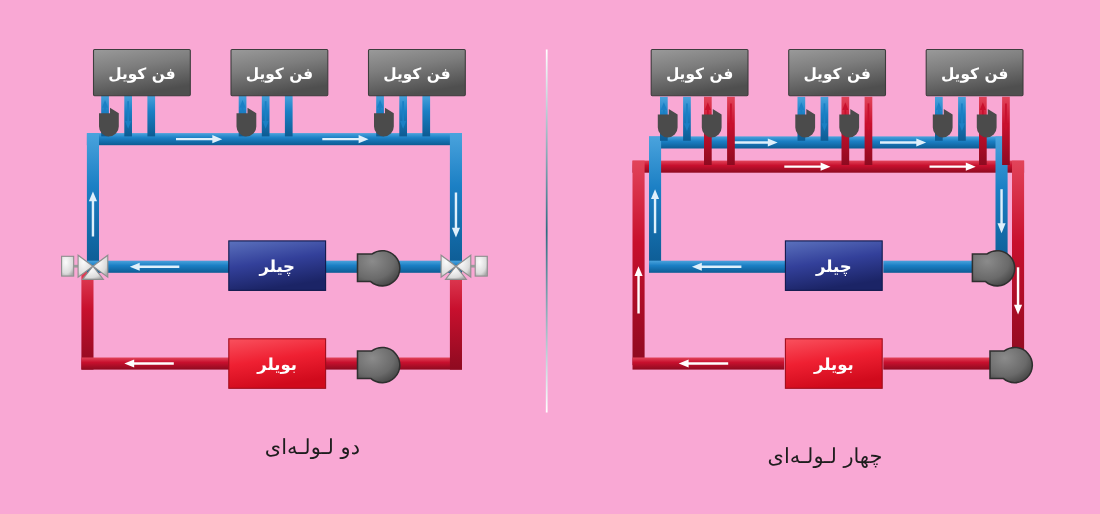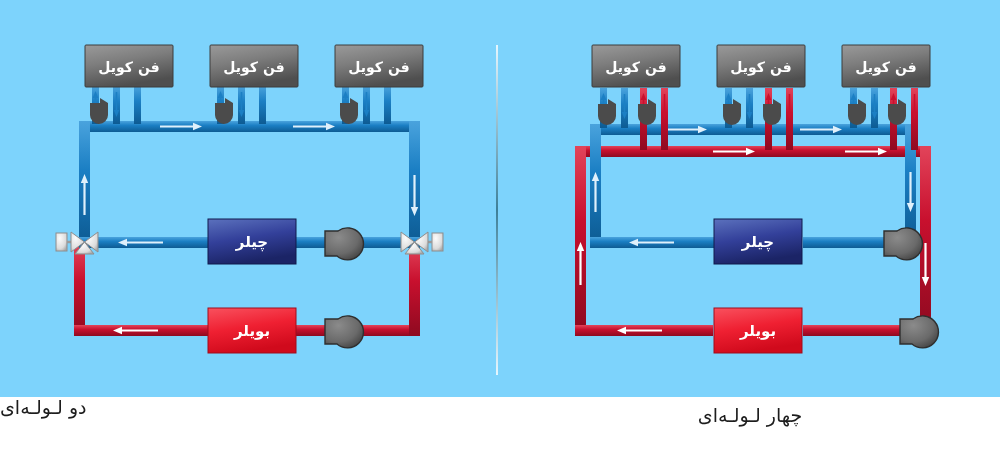--- a/index.html
+++ b/index.html
@@ -1,18 +1,18 @@
 <!DOCTYPE html>
 <html><head>
 <meta charset="utf-8">
 <style>
   html,body{margin:0;padding:0;background:#ffffff;}
   body{width:1000px;height:467px;overflow:hidden;
        font-family:"DejaVu Sans","Liberation Sans",sans-serif;}
-  #stage{position:relative;width:1000px;height:397px;background:#7dd3fc;}
+  #stage{position:relative;width:1000px;height:467px;background:#f9a8d4;}
   #stage svg{position:absolute;left:0;top:0;}
   .cap{position:absolute;font-size:19px;color:#1d1d1d;letter-spacing:.5px;
        direction:rtl;white-space:nowrap;font-family:"DejaVu Sans",sans-serif;}
   .boxlabel{font-size:14px;fill:#ffffff;font-family:"DejaVu Sans",sans-serif;
             direction:rtl;font-weight:600;}
   .eqlabel{font-size:15px;fill:#ffffff;font-family:"DejaVu Sans",sans-serif;
            direction:rtl;font-weight:700;}
 </style>
 </head>
 <body>
@@ -385,16 +385,16 @@
 
       <g>
         <path d="M884 231 h13 a16 16 0 1 1 -1 25 h-12 z" fill="url(#gPump)" stroke="#2f2f2f" stroke-width="1.4"></path>
       </g>
       <g>
         <path d="M900 319 h13 a16 16 0 1 1 -1 25 h-12 z" fill="url(#gPump)" stroke="#2f2f2f" stroke-width="1.4"></path>
       </g>
     </g>
   </svg>
 
-  <div class="cap" style="left:0;top:396px;width:500px;text-align:left;">دو لـولـه‌ای</div>
+  <div class="cap" style="left:0;top:396px;width:500px;text-align:center;padding-left:34px;">دو لـولـه‌ای</div>
   <div class="cap" style="left:500px;top:404px;width:500px;text-align:center;">چهار لـولـه‌ای</div>
 
 </div>
 
 </body></html>

